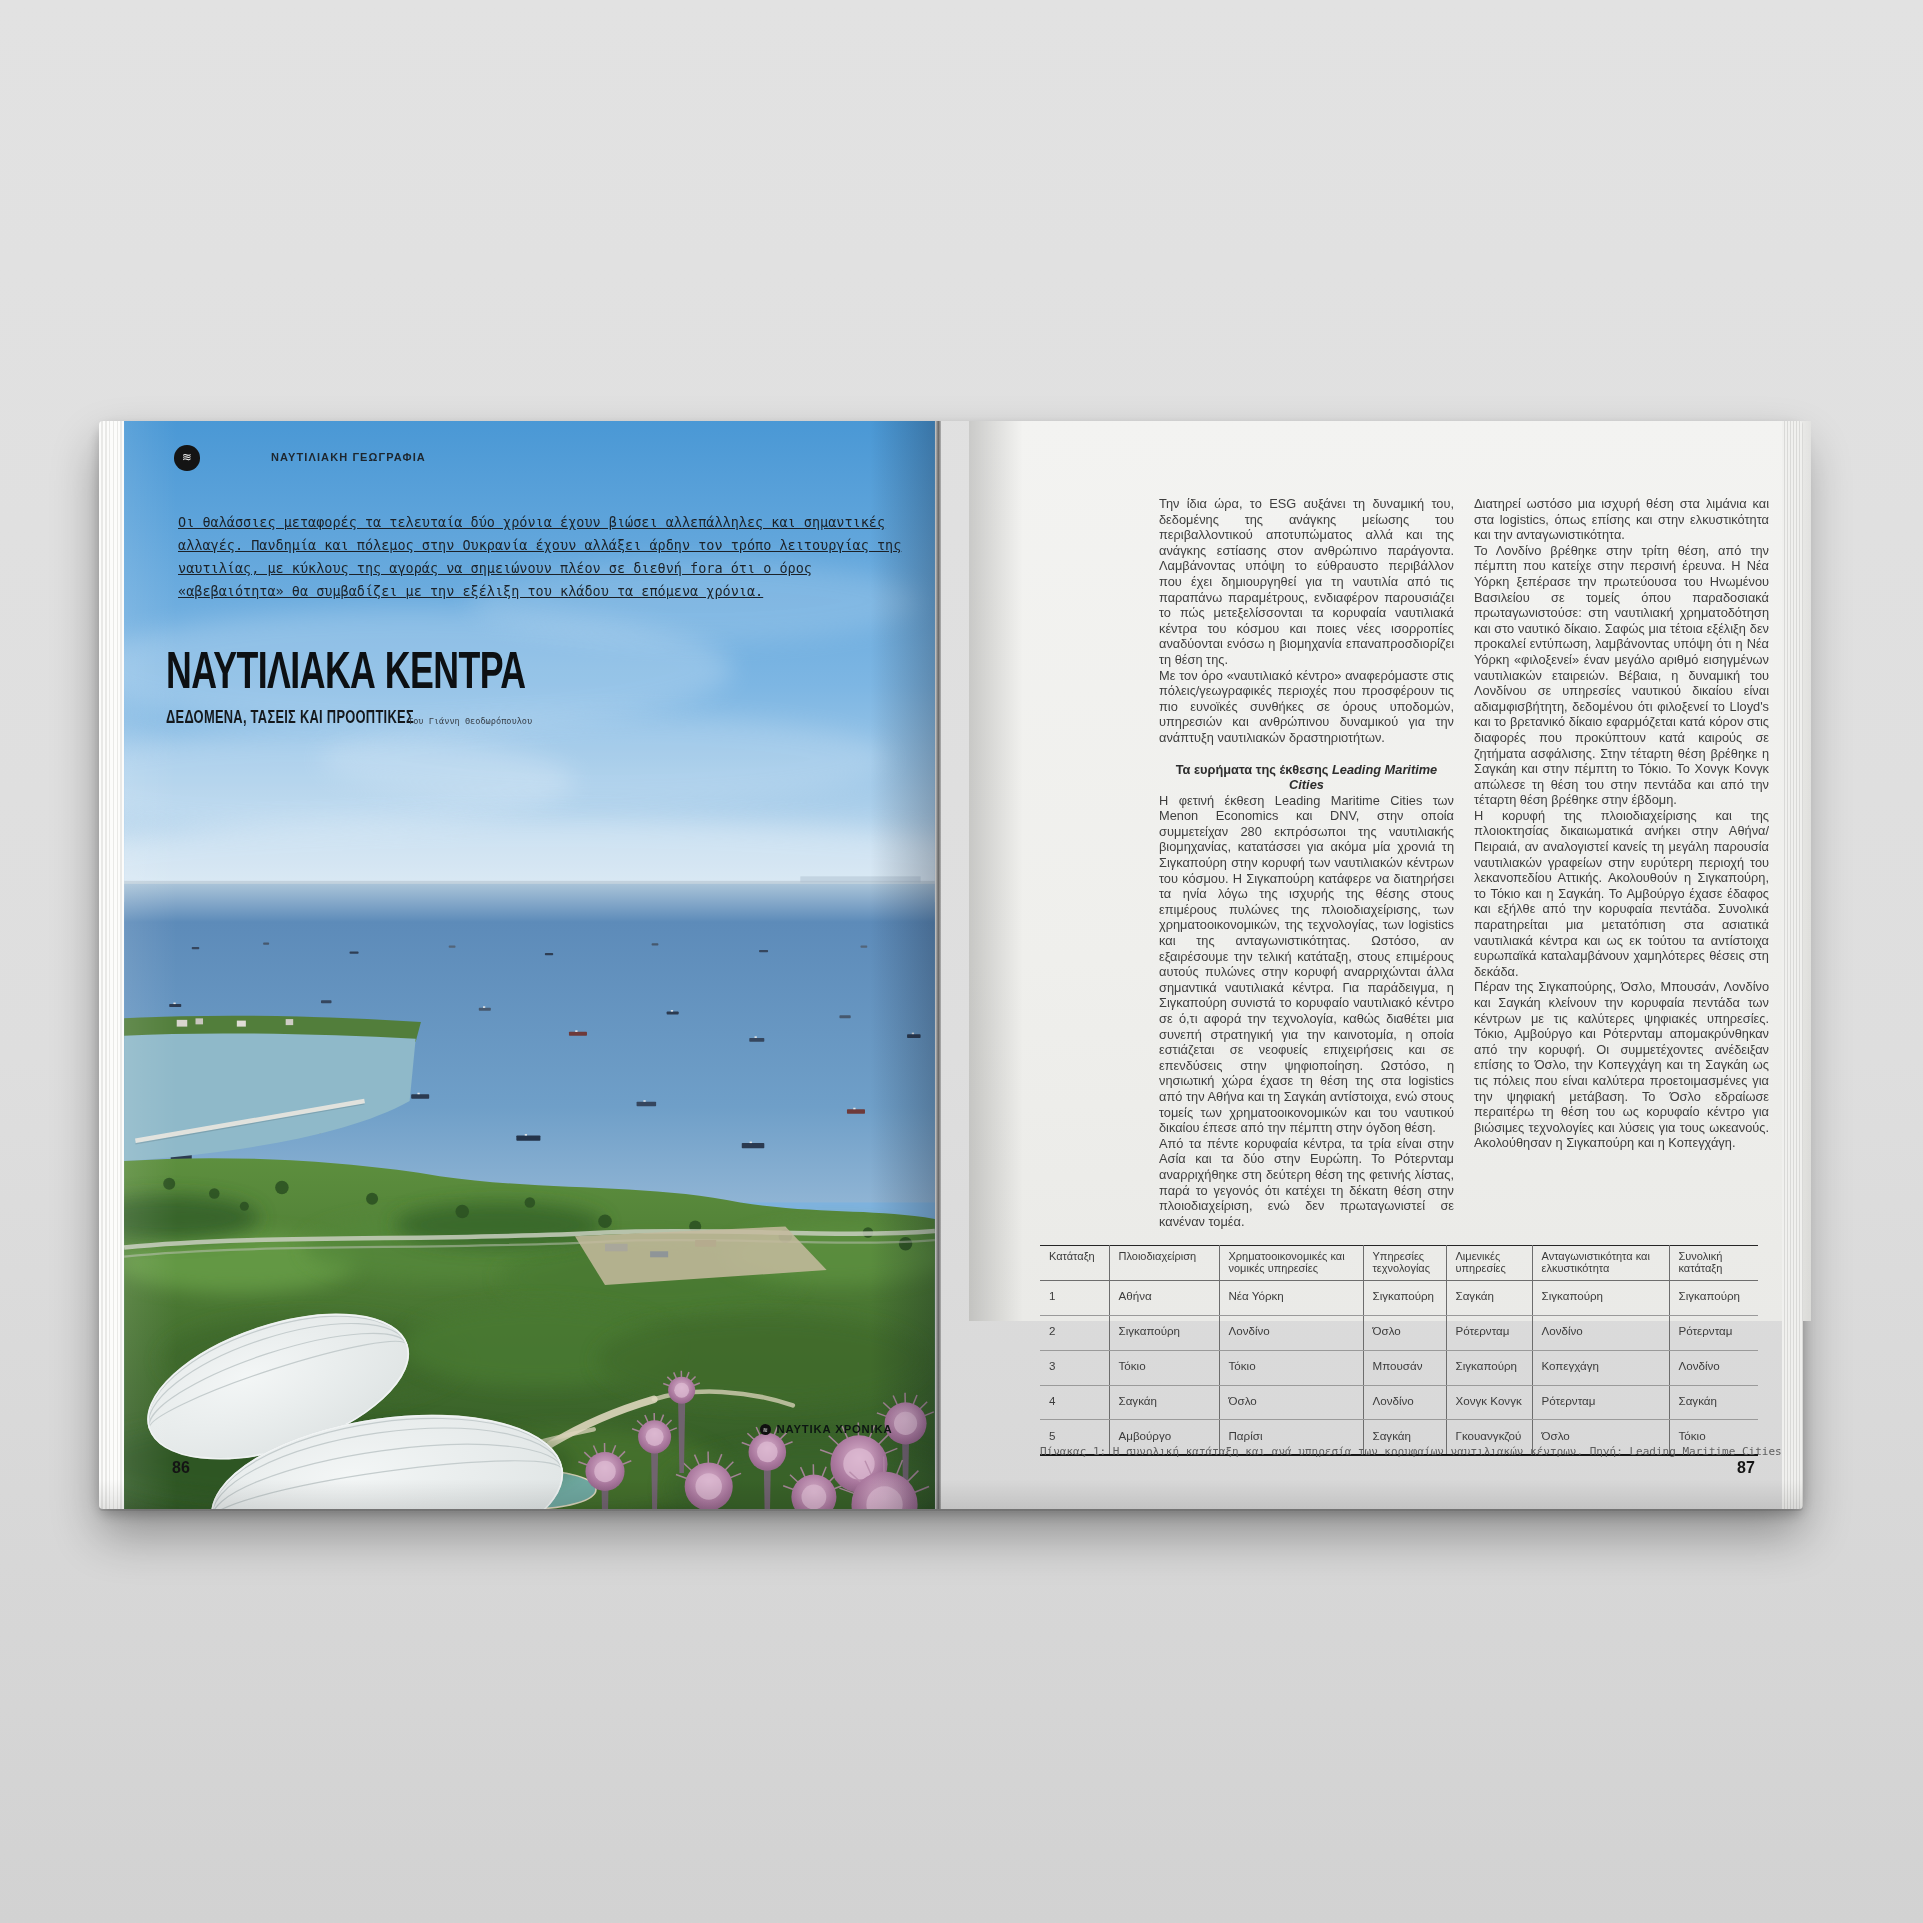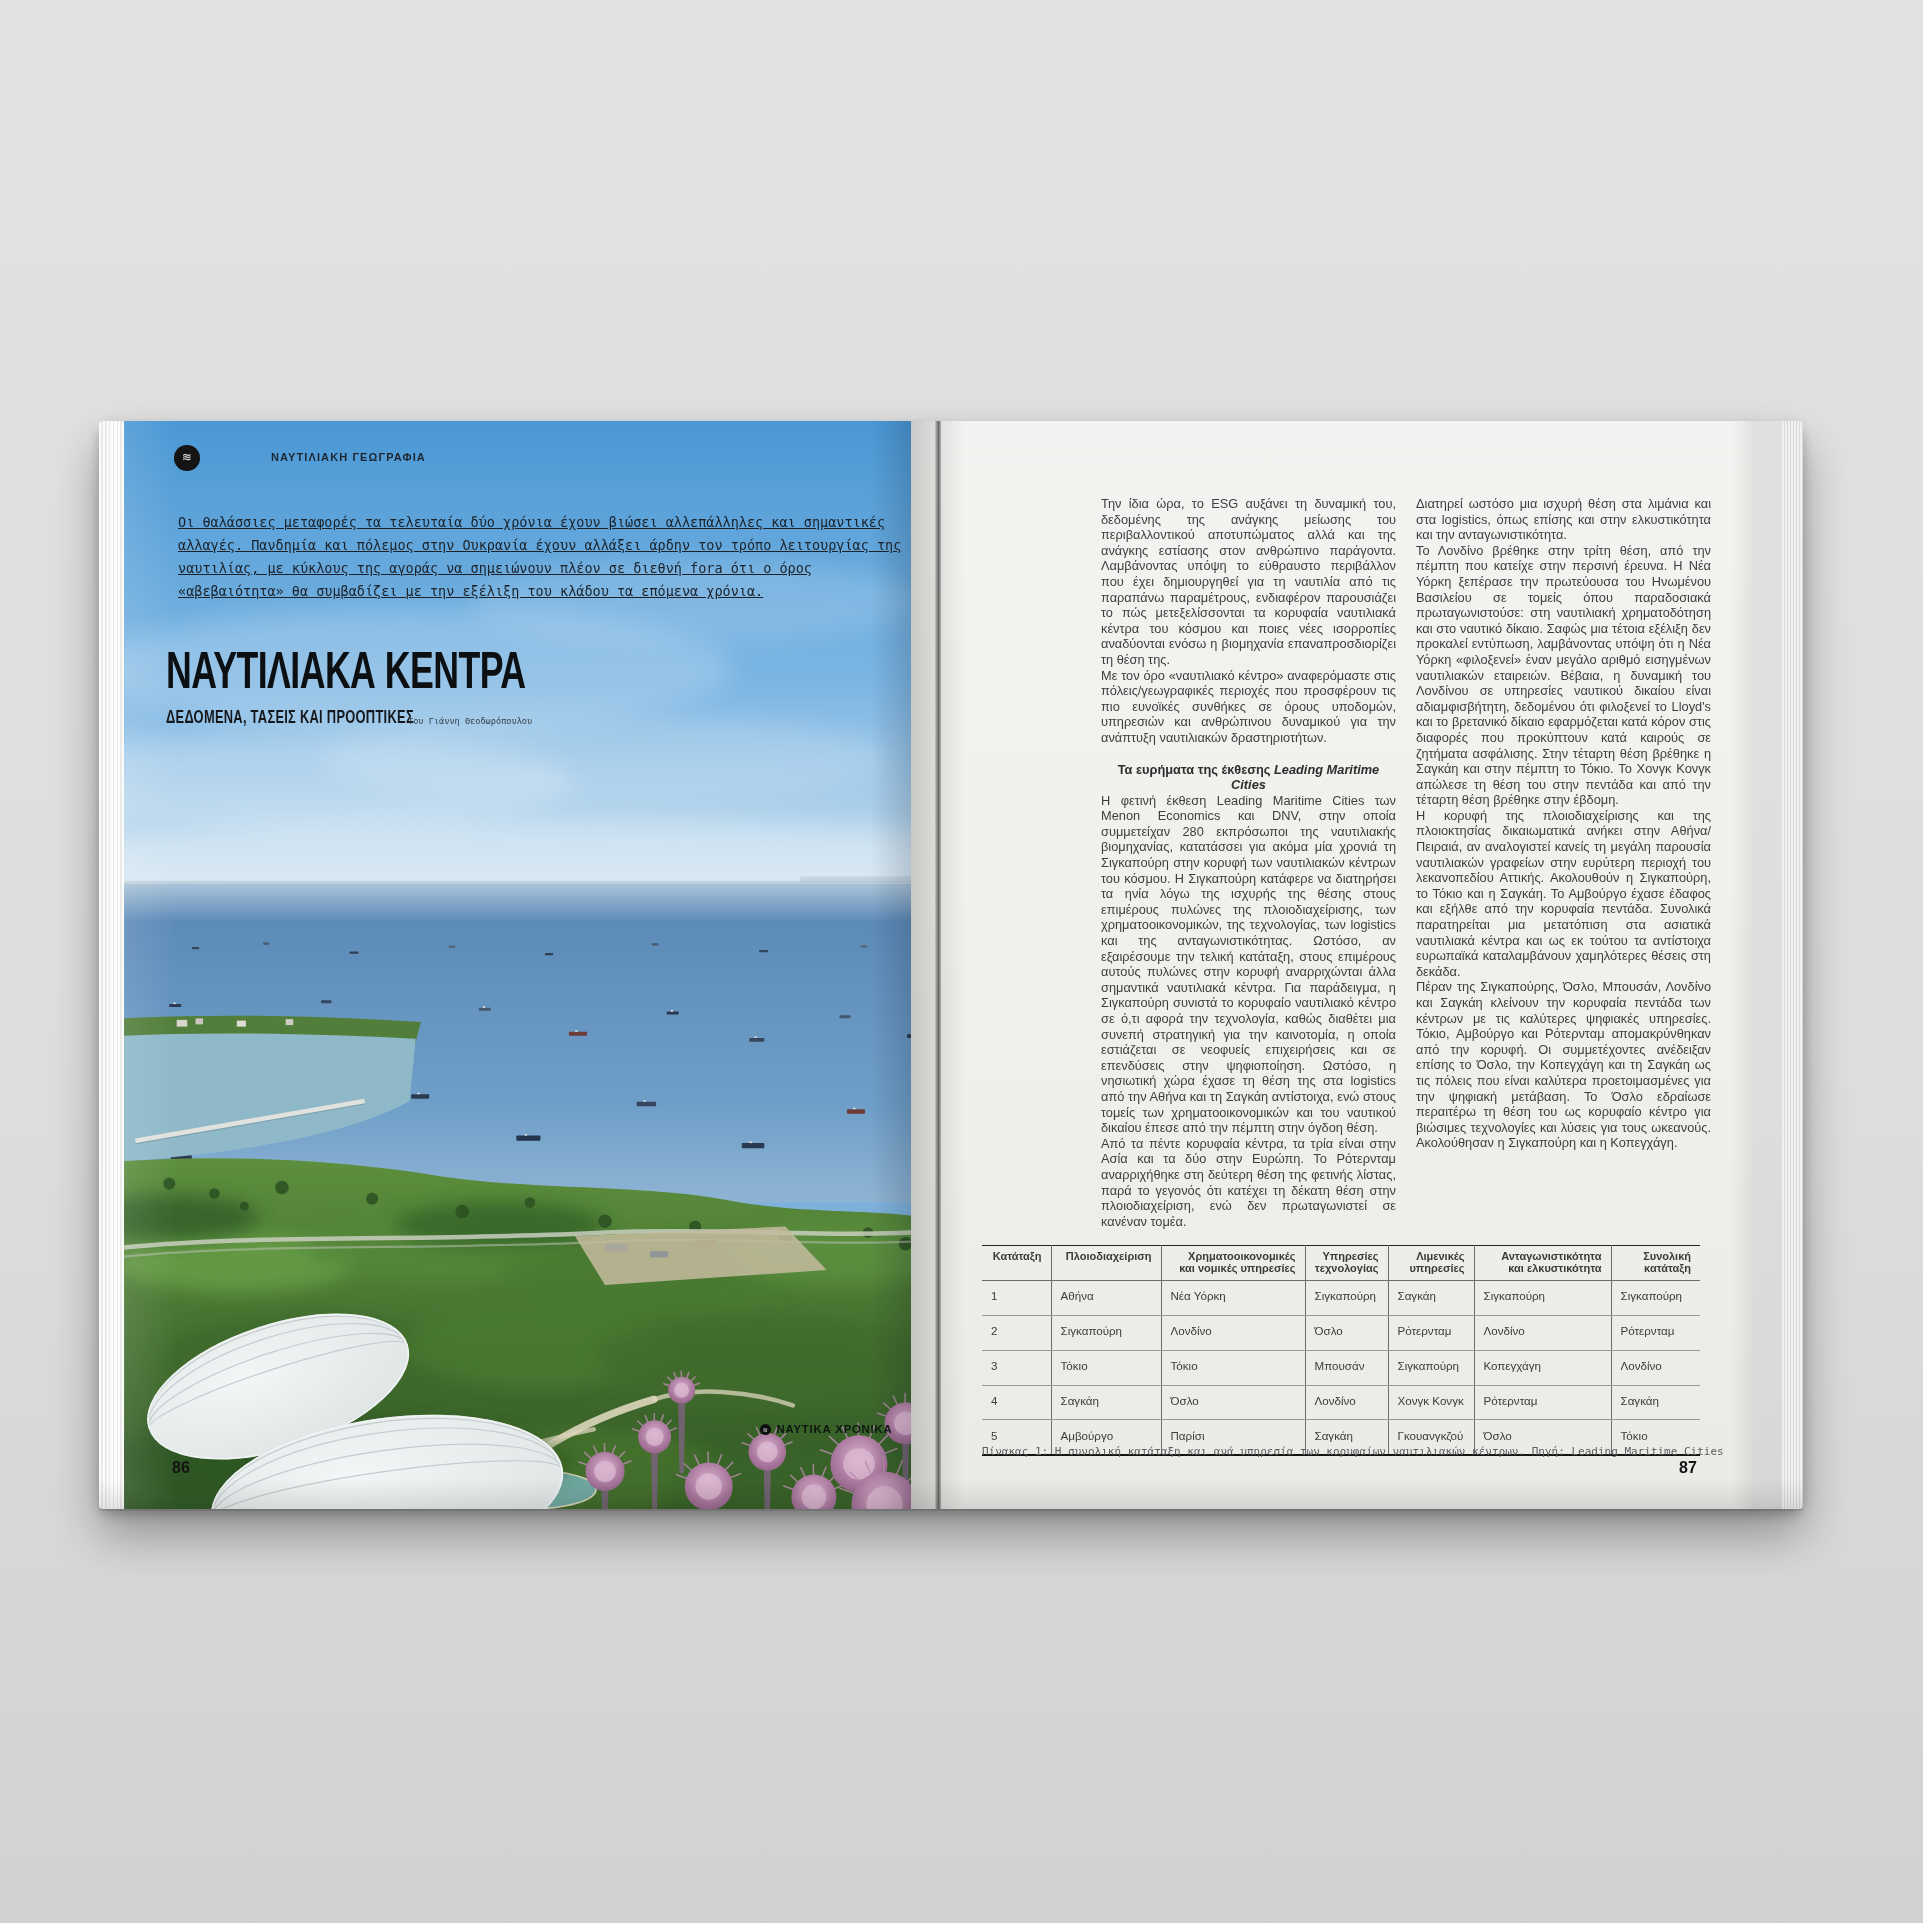--- a/index.html
+++ b/index.html
@@ -34,37 +34,37 @@
   .pn-left{left:48px;top:1039px;}
   .brand{position:absolute;left:636px;top:1003px;z-index:2;display:flex;align-items:center;gap:5.3px;
           font:700 11.3px/1 "Liberation Sans",sans-serif;letter-spacing:0.8px;color:#0d1612;}
   .brand-dot{width:11.3px;height:11.3px;border-radius:50%;background:#101010;color:#eee;
           font:6px/11.3px "DejaVu Sans",sans-serif;text-align:center;}
   .brand-dot::before{content:"≋";}
   
   .gutter{position:absolute;left:836px;top:0;width:6px;height:100%;z-index:3;
           background:linear-gradient(90deg,rgba(25,25,25,.10),rgba(5,5,5,.55) 55%,rgba(40,40,40,.25));}
   
-  .page-right{position:absolute;left:812px;top:0;width:842px;height:1088px;
+  .page-right{position:absolute;left:870px;top:0;width:842px;height:900px;
           background:linear-gradient(180deg,#f3f3f1 0%,#efefec 60%,#eaeae7 100%);}
   .page-right::before{content:"";position:absolute;left:0;top:0;width:54px;height:100%;pointer-events:none;
           background:linear-gradient(90deg,rgba(0,0,0,.17),rgba(0,0,0,0));}
   .page-right::after{content:"";position:absolute;right:0;top:0;width:22.5px;height:100%;pointer-events:none;
           background:linear-gradient(270deg,rgba(0,0,0,.07),rgba(0,0,0,0));}
   .col{position:absolute;top:75px;width:295px;height:753px;overflow:hidden;text-align:justify;
           font:12.8px/15.6px "Liberation Sans",sans-serif;color:#3e3e3e;}
   .col1{left:190px;}
   .col2{left:505px;}
   .col p{margin:0;}
   .subhead{margin:16px 0 0;font:700 12.8px/15.6px "Liberation Sans",sans-serif;color:#2d2d2d;text-align:center;}
   .subhead em{font-style:italic;}
   .rank-table{position:absolute;left:71px;top:824px;width:718px;border-collapse:collapse;table-layout:fixed;
           border-top:1.5px solid #262626;border-bottom:2.3px solid #141414;
           font:11.6px/14.3px "Liberation Sans",sans-serif;color:#3c3c3c;}
-  .rank-table th{font-weight:700;text-align:right;vertical-align:top;padding:3.8px 9px 5.3px;
+  .rank-table th{font-weight:400;text-align:left;vertical-align:top;padding:3.8px 9px 5.3px;
           font-size:11px;line-height:12.4px;border-bottom:0.8px solid #6d6d6d;color:#3a3a3a;}
   .rank-table td{padding:8.3px 9px 11.3px;vertical-align:top;border-bottom:0.8px solid #9a9a9a;}
   .rank-table tr:last-child td{border-bottom:none;}
   .rank-table th + th, .rank-table td + td{border-left:0.8px solid #6d6d6d;}
   .caption{position:absolute;left:71px;top:1024px;margin:0;font:11px/13.5px "DejaVu Sans Mono",monospace;color:#5e5e5e;}
   .pn-right{left:768px;top:1039px;}
 </style>
 </head>
 <body>
 

